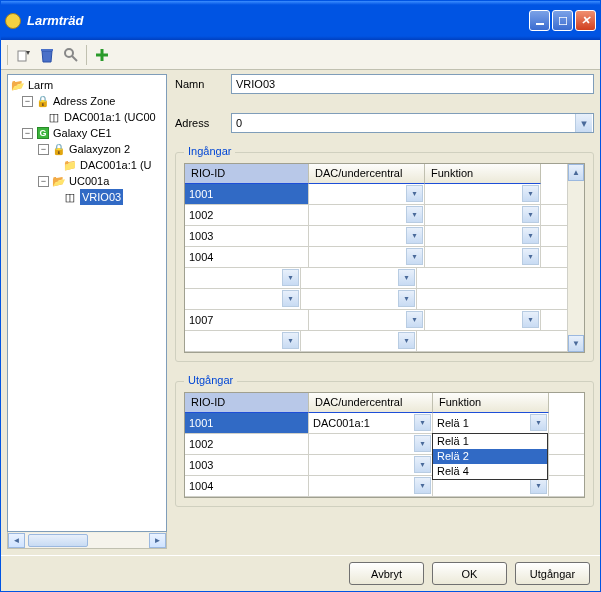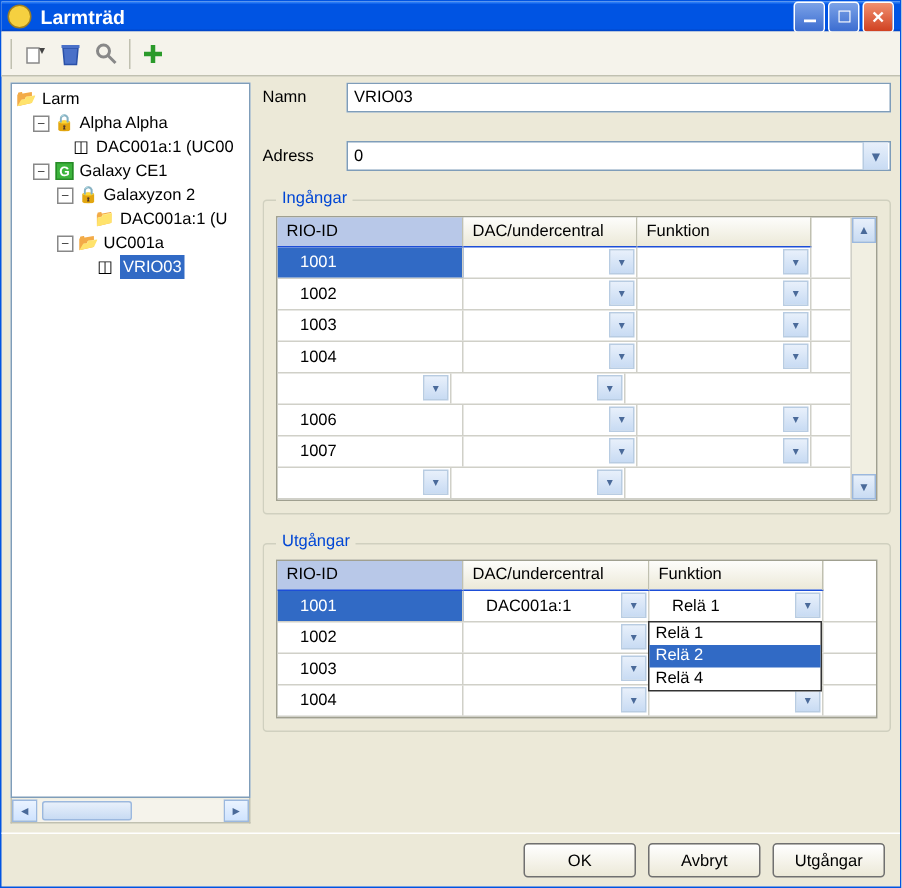--- a/index.html
+++ b/index.html
@@ -12,28 +12,29 @@
   }
   .window {
     width: 601px;
     height: 592px;
     border: 1px solid #0054e3;
     background: #ece9d8;
     display: flex;
     flex-direction: column;
   }
   .titlebar {
-    height: 20px;
+    height: 39px;
     background: linear-gradient(to bottom, #3b8cff 0%, #0054e3 10%, #0054e3 90%, #0040c0 100%);
     display: flex;
     align-items: center;
     padding: 0 4px;
     color: white;
     font-weight: bold;
     font-size: 13px;
+    font-style: italic;
   }
   .titlebar .app-icon {
     width: 16px; height: 16px;
     background: #f5d040;
     border-radius: 50%;
     margin-right: 6px;
     border: 1px solid #a08020;
   }
   .titlebar .title { flex: 1; }
   .win-buttons { display: flex; gap: 2px; }
@@ -151,21 +152,21 @@
   .grid-head { display:flex; height:20px; }
   .gh {
     background:linear-gradient(to bottom,#fdfdfb,#ece9d8);
     border-right:1px solid #c0c0b0; border-bottom:1px solid #1d4ed8;
     padding:3px 6px; overflow:hidden;
   }
   .gh.selected { background:#b8c8e8;}
   .grid-body { max-height: 168px; overflow:hidden;}
   .gr { display:flex; height:21px; border-bottom:1px solid #d0d0c8;}
   .gr.sel-row .c0 { background:#316ac5; color:white;}
-  .gc { border-right:1px solid #d0d0c8; padding:2px 15px; position:relative; display:flex; align-items:center;}
+  .gc { border-right:1px solid #d0d0c8; padding:2px 4px; position:relative; display:flex; align-items:center;}
   .gc .cell-dd {
     position:absolute; right:1px; top:1px; width:17px; height:17px;
     background:linear-gradient(to bottom,#e8f0fb,#c8dbf3);
     border:1px solid #b8cce2; display:flex; align-items:center; justify-content:center;
     color:#4a6a9a; font-size:8px;
   }
   .vscroll {
     width:17px; background:#f1efe2; display:flex; flex-direction:column;
     border-left:1px solid #d0d0c8;
   }
@@ -246,21 +247,21 @@
   <div class="content">
     <div class="treepane">
       <div class="tree">
         <div class="node" style="padding-left:0">
             <span class="ic folder">📂</span>
             <span>Larm</span>
           </div>
         <div class="node" style="padding-left:12px">
             <span class="tw">−</span>
             <span class="ic">🔒</span>
-            <span>Alpha Alpha</span>
+            <span>Adress Zone</span>
           </div>
         <div class="node" style="padding-left:36px">
             <span class="ic">◫</span>
             <span>DAC001a:1 (UC00</span>
           </div>
         <div class="node" style="padding-left:12px">
             <span class="tw">−</span>
             <span class="ic">
               <span class="green-sq">G</span>
             </span>
@@ -356,21 +357,20 @@
                   </div>
                   <div class="gr">
                     <div class="gc col1">
                       <div class="cell-dd">▾</div>
                     </div>
                     <div class="gc col2">
                       <div class="cell-dd">▾</div>
                     </div>
                   </div>
                   <div class="gr">
-                    <div class="gc col0 c0">1006</div>
                     <div class="gc col1">
                       <div class="cell-dd">▾</div>
                     </div>
                     <div class="gc col2">
                       <div class="cell-dd">▾</div>
                     </div>
                   </div>
                   <div class="gr">
                     <div class="gc col0 c0">1007</div>
                     <div class="gc col1">
@@ -446,18 +446,18 @@
               </div>
             </div>
         </div>
       </div>
 
       <div style="flex:1"></div>
     </div>
   </div>
 
   <div class="buttonbar">
+    <button class="btn">Avbryt</button>
     <button class="btn">OK</button>
-    <button class="btn">Avbryt</button>
     <button class="btn">Utgångar</button>
   </div>
 
 </div>
 
 </body></html>

